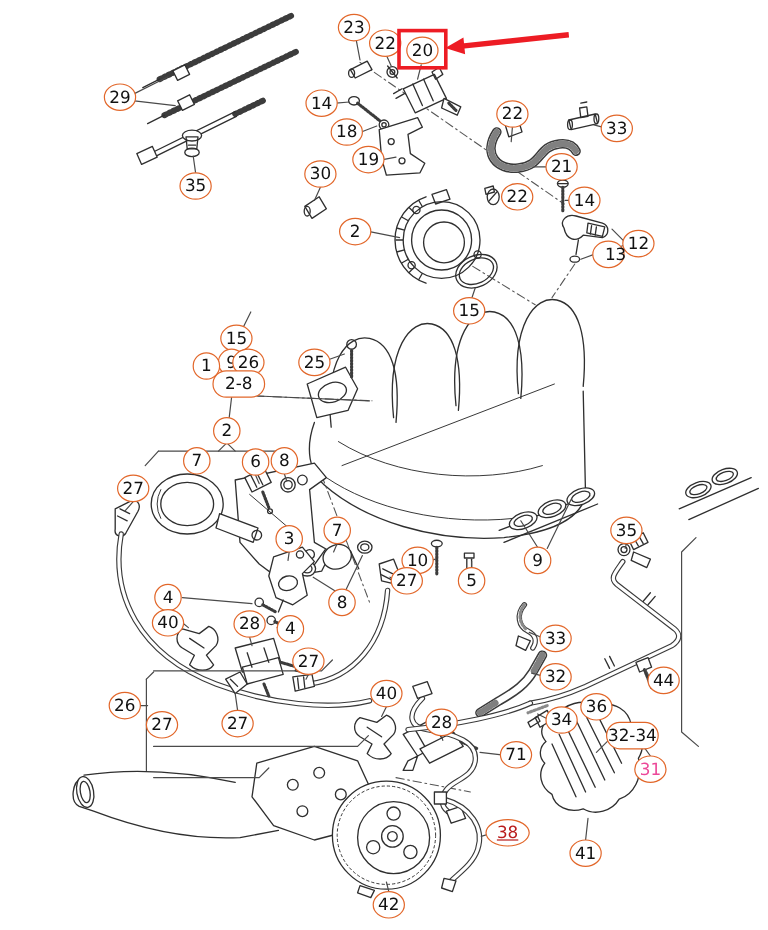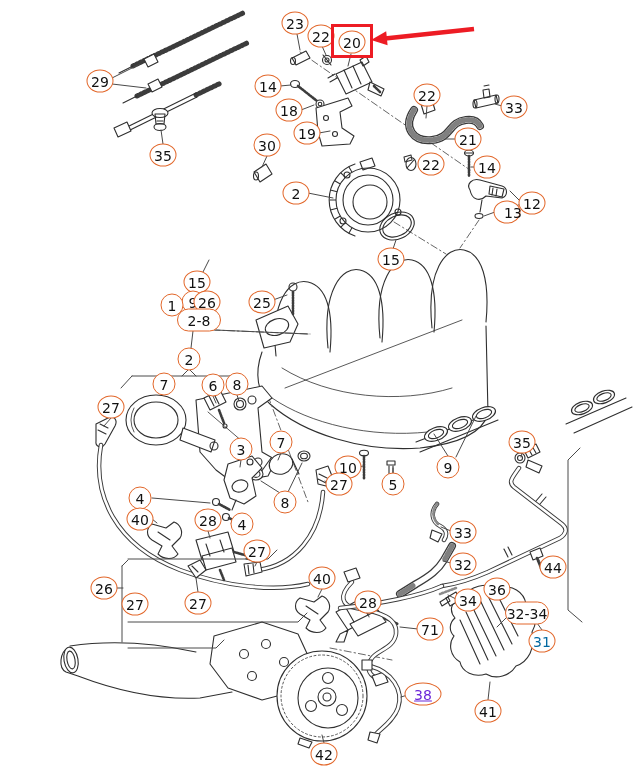--- a/index.html
+++ b/index.html
@@ -447,28 +447,28 @@
       <div class="callout" style="width: 23px; height: 23px; left: 393px; top: 484px; border-color: rgb(226, 103, 42); color: rgb(17, 17, 17);">5</div>
       <div class="callout" style="width: 23px; height: 23px; left: 448px; top: 467px; border-color: rgb(226, 103, 42); color: rgb(17, 17, 17);">9</div>
       <div class="callout" style="width: 27px; height: 23px; left: 522px; top: 442px; border-color: rgb(226, 103, 42); color: rgb(17, 17, 17);">35</div>
       <div class="callout" style="width: 27px; height: 23px; left: 257px; top: 551px; border-color: rgb(226, 103, 42); color: rgb(17, 17, 17);">27</div>
       <div class="callout" style="width: 27px; height: 23px; left: 463px; top: 532px; border-color: rgb(226, 103, 42); color: rgb(17, 17, 17);">33</div>
       <div class="callout" style="width: 27px; height: 23px; left: 463px; top: 564px; border-color: rgb(226, 103, 42); color: rgb(17, 17, 17);">32</div>
       <div class="callout" style="width: 27px; height: 23px; left: 468px; top: 600px; border-color: rgb(226, 103, 42); color: rgb(17, 17, 17);">34</div>
       <div class="callout" style="width: 27px; height: 23px; left: 553px; top: 567px; border-color: rgb(226, 103, 42); color: rgb(17, 17, 17);">44</div>
       <div class="callout" style="width: 27px; height: 23px; left: 497px; top: 589px; border-color: rgb(226, 103, 42); color: rgb(17, 17, 17);">36</div>
       <div class="callout wide" style="width: 44px; height: 23px; left: 527px; top: 613px; border-color: rgb(226, 103, 42); color: rgb(17, 17, 17);">32-34</div>
-      <div class="callout" style="width: 27px; height: 23px; left: 542px; top: 641px; border-color: rgb(226, 103, 42); color: #0369a1;">31</div>
+      <div class="callout" style="width: 27px; height: 23px; left: 542px; top: 641px; border-color: rgb(226, 103, 42); color: #ec4899;">31</div>
       <div class="callout" style="width: 27px; height: 23px; left: 104px; top: 588px; border-color: rgb(226, 103, 42); color: rgb(17, 17, 17);">26</div>
       <div class="callout" style="width: 27px; height: 23px; left: 135px; top: 604px; border-color: rgb(226, 103, 42); color: rgb(17, 17, 17);">27</div>
       <div class="callout" style="width: 27px; height: 23px; left: 198px; top: 603px; border-color: rgb(226, 103, 42); color: rgb(17, 17, 17);">27</div>
       <div class="callout" style="width: 27px; height: 23px; left: 322px; top: 578px; border-color: rgb(226, 103, 42); color: rgb(17, 17, 17);">40</div>
       <div class="callout" style="width: 27px; height: 23px; left: 368px; top: 602px; border-color: rgb(226, 103, 42); color: rgb(17, 17, 17);">28</div>
       <div class="callout" style="width: 27px; height: 23px; left: 430px; top: 629px; border-color: rgb(226, 103, 42); color: rgb(17, 17, 17);">71</div>
-      <div class="callout" style="width: 37px; height: 23px; left: 423px; top: 694px; border-color: rgb(226, 103, 42); color: #6d28d9; text-decoration: underline;">38</div>
+      <div class="callout" style="width: 37px; height: 23px; left: 423px; top: 694px; border-color: rgb(226, 103, 42); color: #b91c1c; text-decoration: underline;">38</div>
       <div class="callout" style="width: 27px; height: 23px; left: 488px; top: 711px; border-color: rgb(226, 103, 42); color: rgb(17, 17, 17);">41</div>
       <div class="callout" style="width: 27px; height: 23px; left: 324px; top: 754px; border-color: rgb(226, 103, 42); color: rgb(17, 17, 17);">42</div>
     </div>
 
   <div id="hl-box" style="left: 352px; top: 41px; width: 36px; height: 28px; border-color: rgb(237, 28, 36);"></div>
 
   <svg id="overlay" width="640" height="775" viewBox="0 0 640 775">
     <g>
       <line x1="474" y1="29" x2="385" y2="38.4" stroke="#ed1c24" stroke-width="4.5"></line>
       <polygon points="371,40 386.2,31.3 387.6,45.3" fill="#ed1c24"></polygon>

